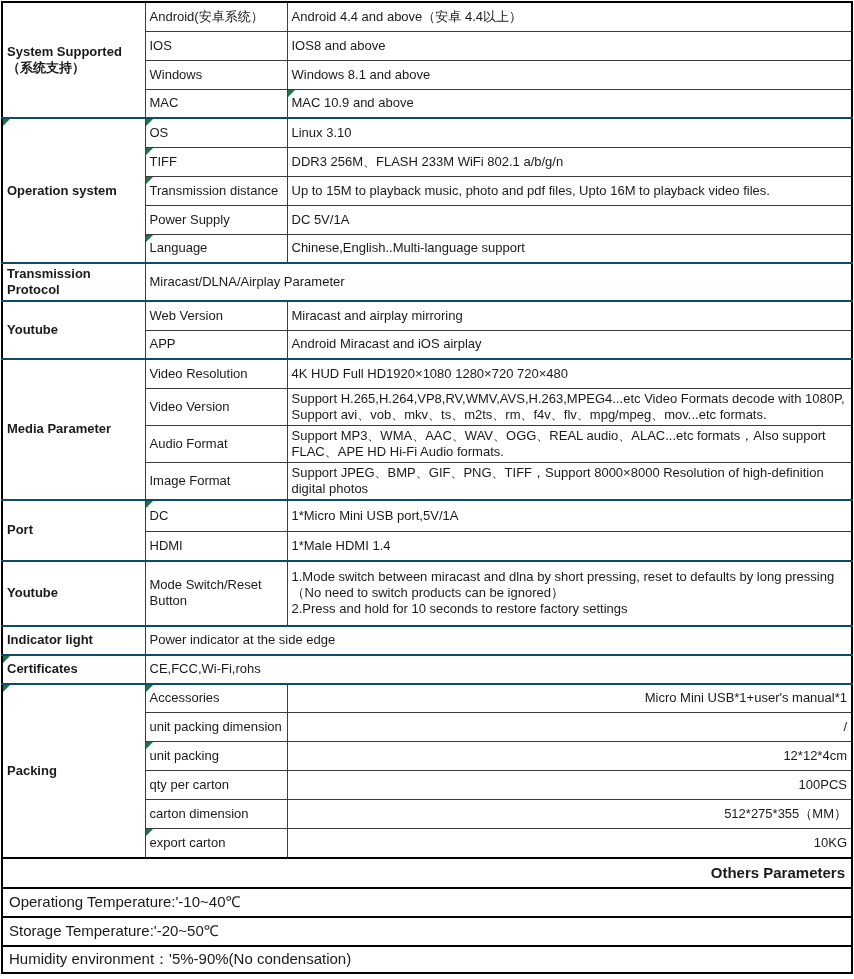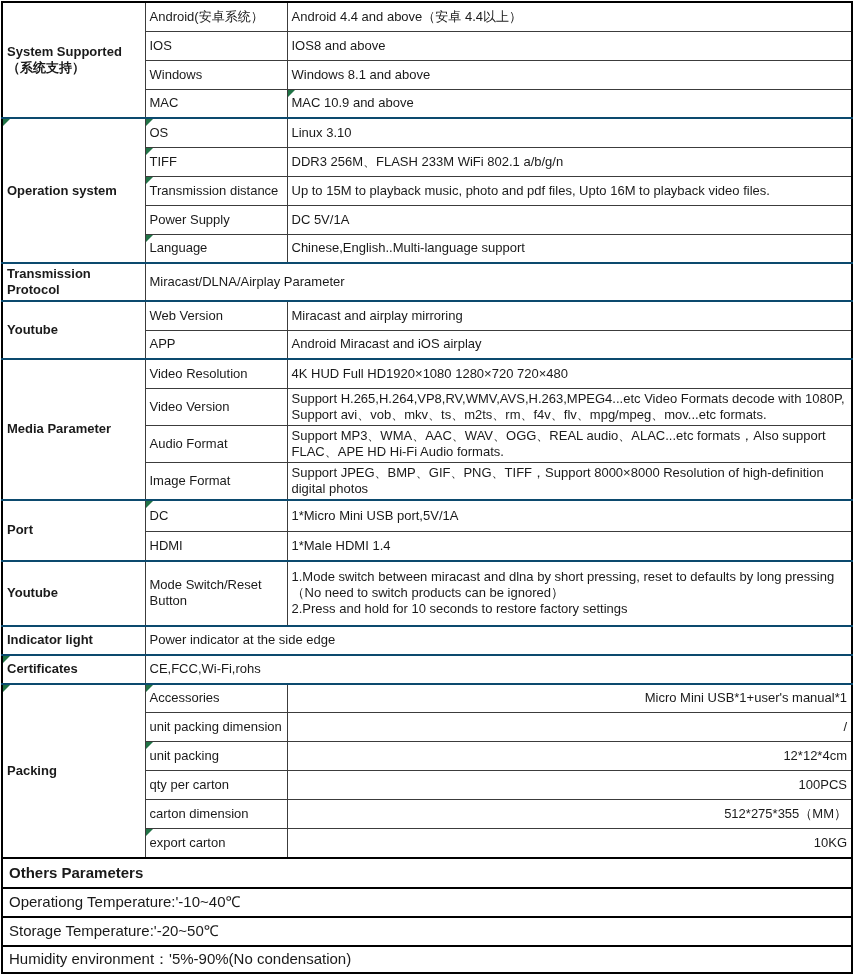--- a/index.html
+++ b/index.html
@@ -10,21 +10,21 @@
   col.c1{width:143px;} col.c2{width:142px;} col.c3{width:565px;}
   td{border:1px solid #3c3c3c;vertical-align:middle;padding:2px 4px;
      font-size:13px;line-height:16px;position:relative;overflow:hidden;}
   tr.sec > td{border-top:2px solid #0c4a6e;}
   td.cat{font-weight:bold;}
   .txt{white-space:normal;}
   .pre{white-space:pre-line;margin-top:36px;}
   td.center{text-align:right;}
   tr{height:29px;}
   tr.h39{height:22px;border-radius:6px;} tr.h32{height:32px;} tr.h65{height:65px;}
-  tr.h30{height:30px;} tr.h27{height:27px;}
+  tr.h30{height:30px;text-align:right;} tr.h27{height:27px;}
   .flag{position:absolute;top:0;left:0;width:0;height:0;
         border-top:7px solid #217346;border-right:7px solid transparent;}
   td.footer{font-size:15px;line-height:18px;border:2px solid #000;padding:2px 6px;}
   td.fbold{font-weight:bold;}
 </style>
 </head>
 <body>
 
 <table class="spec">
   <colgroup>

